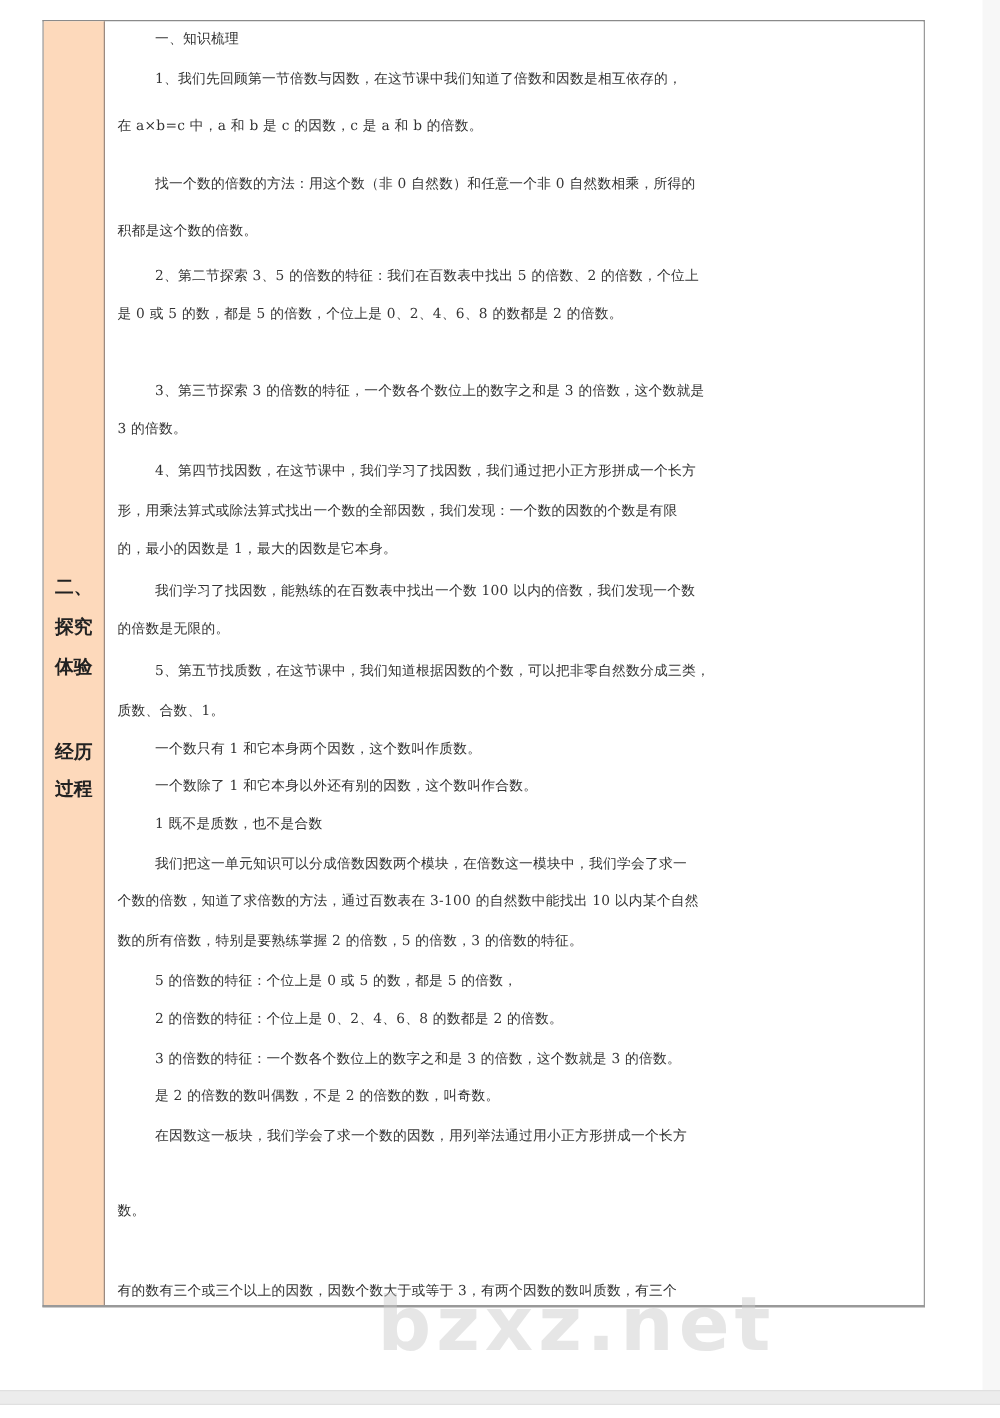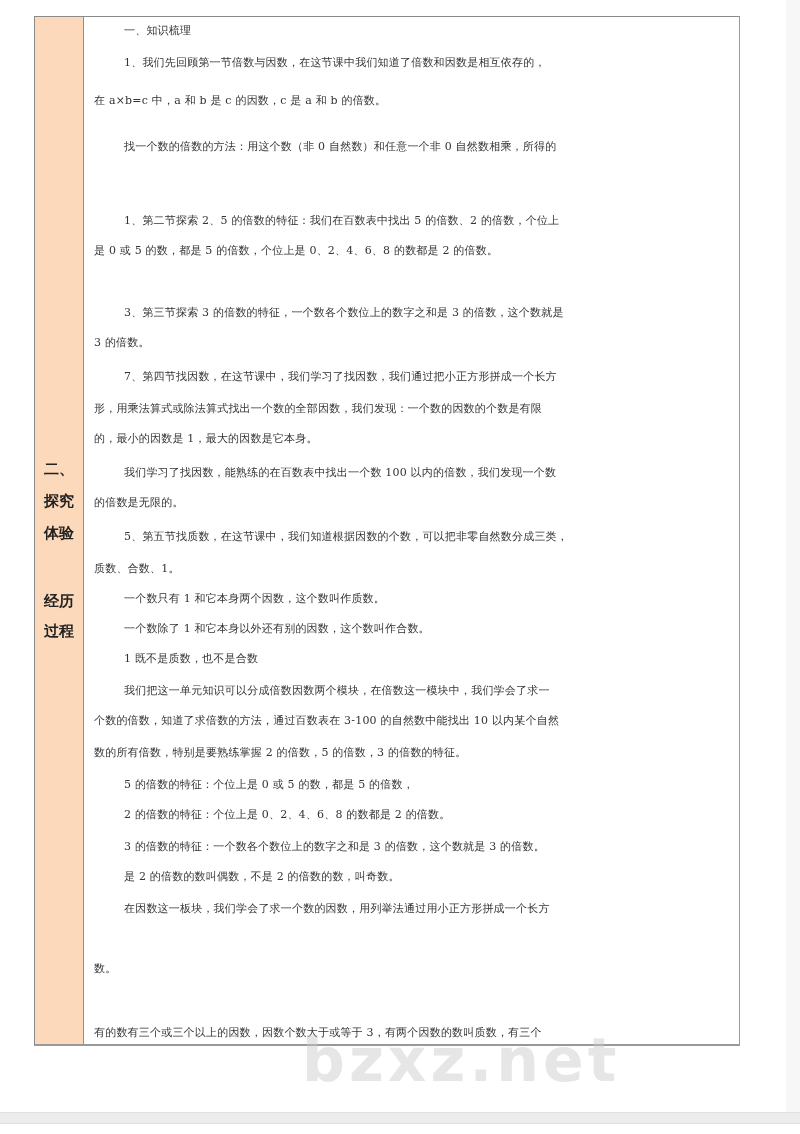--- a/index.html
+++ b/index.html
@@ -52,25 +52,26 @@
     <div class="label-text" style="top:500px">体验</div>
     <div class="label-text" style="top:568px">经历</div>
     <div class="label-text" style="top:598px">过程</div>
   </div>
 
   <div class="content-cell">
     <div class="line indent" style="top:6px">一、知识梳理</div>
     <div class="line indent" style="top:38px">1、我们先回顾第一节倍数与因数，在这节课中我们知道了倍数和因数是相互依存的，</div>
     <div class="line" style="top:76px">在 a×b=c 中，a 和 b 是 c 的因数，c 是 a 和 b 的倍数。</div>
     <div class="line indent" style="top:122px">找一个数的倍数的方法：用这个数（非 0 自然数）和任意一个非 0 自然数相乘，所得的</div>
-    <div class="line indent" style="top:196px">1、第二节探索 2、5 的倍数的特征：我们在百数表中找出 5 的倍数、2 的倍数，个位上</div>
+    <div class="line" style="top:160px">积都是这个数的倍数。</div>
+    <div class="line indent" style="top:196px">2、第二节探索 3、5 的倍数的特征：我们在百数表中找出 5 的倍数、2 的倍数，个位上</div>
     <div class="line" style="top:226px">是 0 或 5 的数，都是 5 的倍数，个位上是 0、2、4、6、8 的数都是 2 的倍数。</div>
     <div class="line indent" style="top:288px">3、第三节探索 3 的倍数的特征，一个数各个数位上的数字之和是 3 的倍数，这个数就是</div>
     <div class="line" style="top:318px">3 的倍数。</div>
-    <div class="line indent" style="top:352px">7、第四节找因数，在这节课中，我们学习了找因数，我们通过把小正方形拼成一个长方</div>
+    <div class="line indent" style="top:352px">4、第四节找因数，在这节课中，我们学习了找因数，我们通过把小正方形拼成一个长方</div>
     <div class="line" style="top:384px">形，用乘法算式或除法算式找出一个数的全部因数，我们发现：一个数的因数的个数是有限</div>
     <div class="line" style="top:414px">的，最小的因数是 1，最大的因数是它本身。</div>
     <div class="line indent" style="top:448px">我们学习了找因数，能熟练的在百数表中找出一个数 100 以内的倍数，我们发现一个数</div>
     <div class="line" style="top:478px">的倍数是无限的。</div>
     <div class="line indent" style="top:512px">5、第五节找质数，在这节课中，我们知道根据因数的个数，可以把非零自然数分成三类，</div>
     <div class="line" style="top:544px">质数、合数、1。</div>
     <div class="line indent" style="top:574px">一个数只有 1 和它本身两个因数，这个数叫作质数。</div>
     <div class="line indent" style="top:604px">一个数除了 1 和它本身以外还有别的因数，这个数叫作合数。</div>
     <div class="line indent" style="top:634px">1 既不是质数，也不是合数</div>
     <div class="line indent" style="top:666px">我们把这一单元知识可以分成倍数因数两个模块，在倍数这一模块中，我们学会了求一</div>

